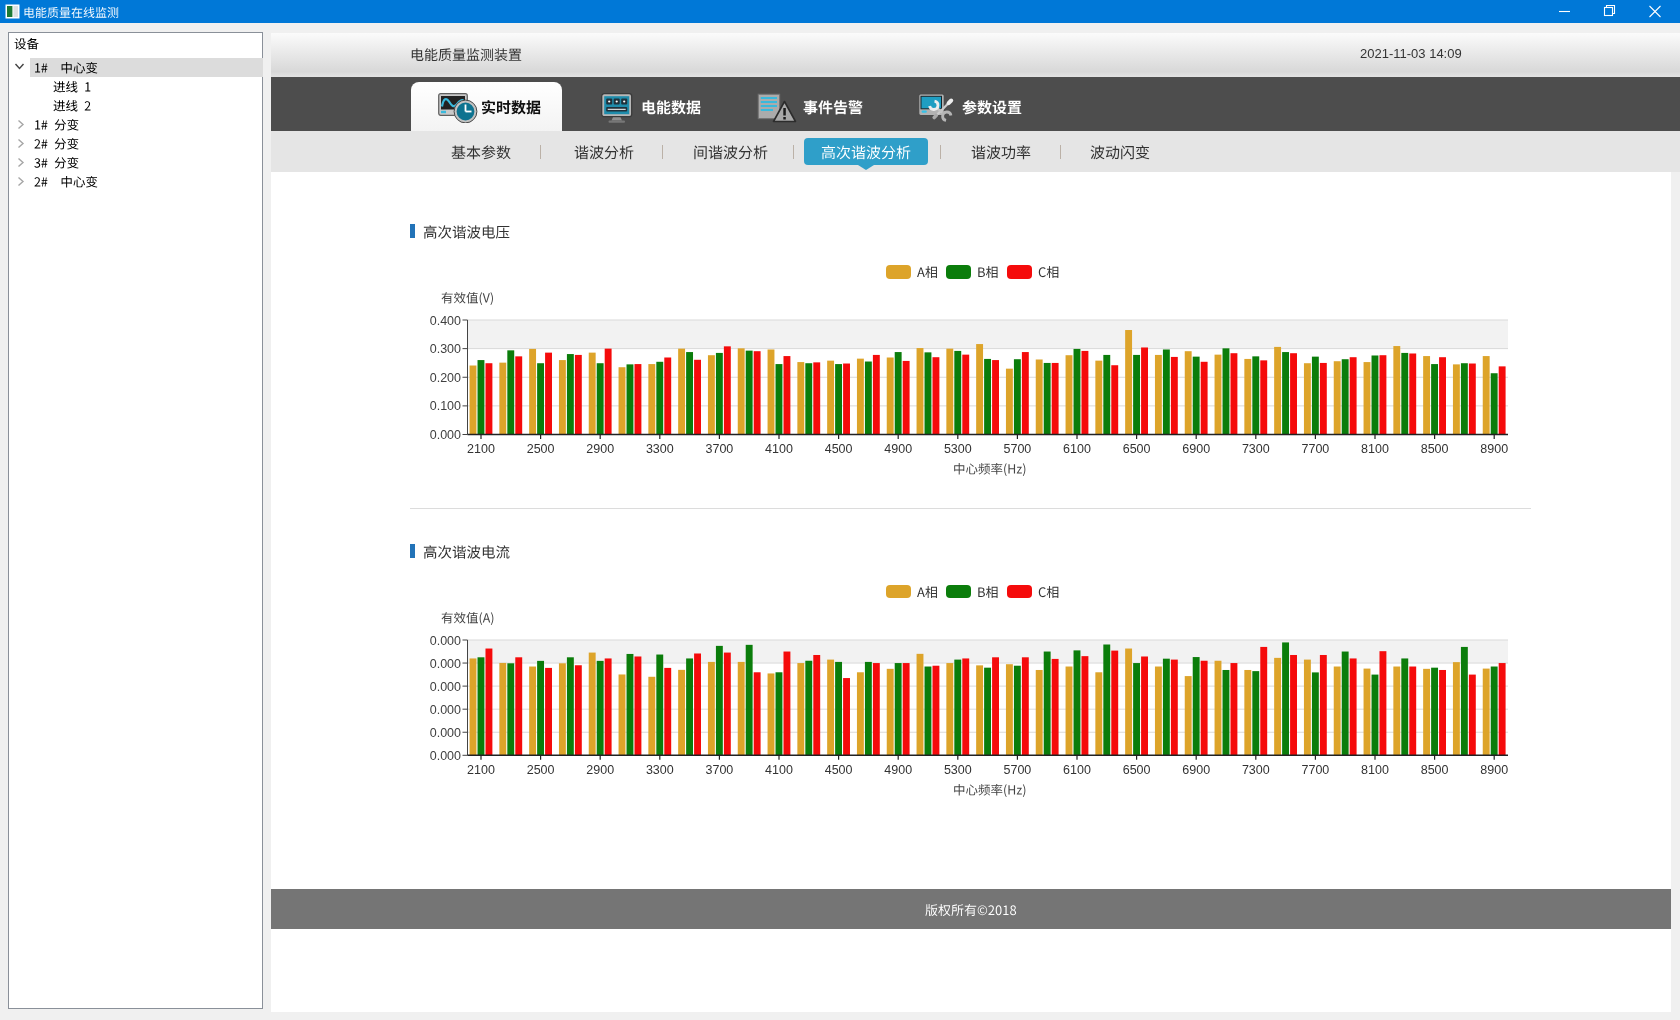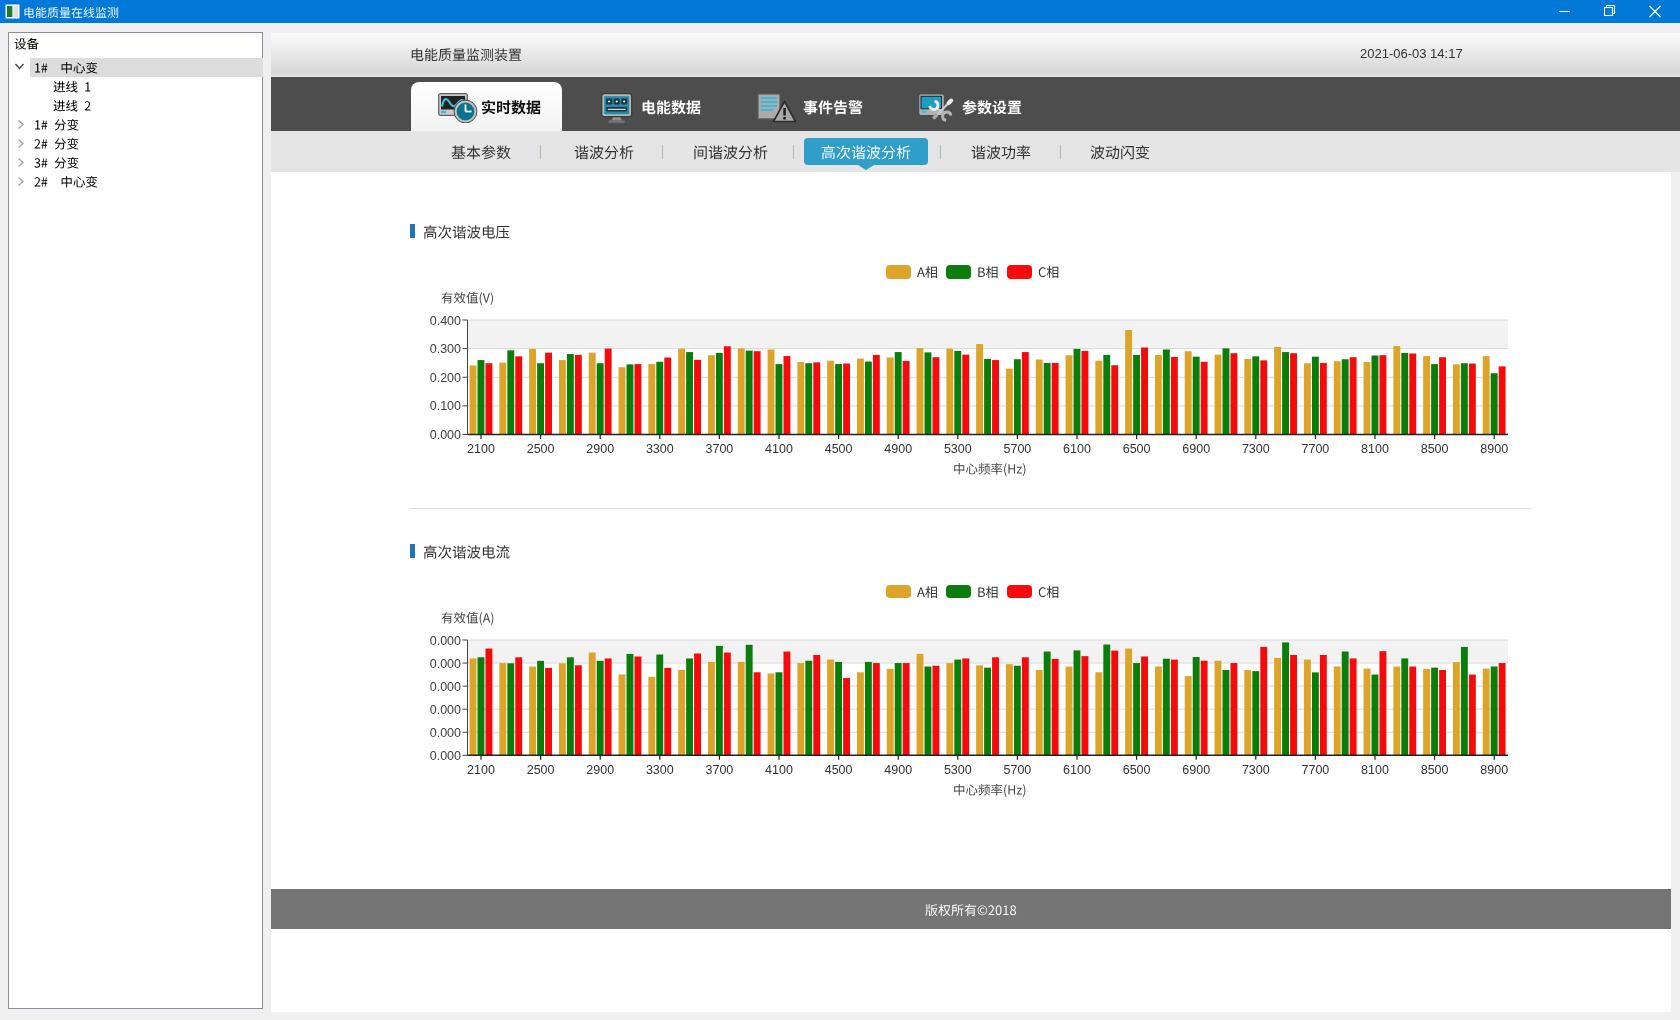--- a/index.html
+++ b/index.html
@@ -168,21 +168,21 @@
 <svg style="position:absolute;left:410.0px;top:45.5px;overflow:visible" width="112" height="18" fill="#333">
     <use href="#g0" transform="translate(0.0 14.0) scale(0.014000 -0.014000)"></use>
     <use href="#g1" transform="translate(14.0 14.0) scale(0.014000 -0.014000)"></use>
     <use href="#g2" transform="translate(28.0 14.0) scale(0.014000 -0.014000)"></use>
     <use href="#g3" transform="translate(42.0 14.0) scale(0.014000 -0.014000)"></use>
     <use href="#g6" transform="translate(56.0 14.0) scale(0.014000 -0.014000)"></use>
     <use href="#g7" transform="translate(70.0 14.0) scale(0.014000 -0.014000)"></use>
     <use href="#g19" transform="translate(84.0 14.0) scale(0.014000 -0.014000)"></use>
     <use href="#g20" transform="translate(98.0 14.0) scale(0.014000 -0.014000)"></use>
   </svg>
-<div style="position:absolute;left:1360px;top:46px;width:140px;height:16px;font:13px 'Liberation Sans',sans-serif;color:#333">2021-06-03 14:17</div>
+<div style="position:absolute;left:1360px;top:46px;width:140px;height:16px;font:13px 'Liberation Sans',sans-serif;color:#333">2021-11-03 14:09</div>
 <div style="position:absolute;left:271px;top:77px;width:1409px;height:54px;background:#4d4d4d"></div>
 <div style="position:absolute;left:411px;top:82px;width:151px;height:49px;background:linear-gradient(180deg,#ffffff,#f3f3f3);border-radius:8px 8px 0 0"></div>
 <svg style="position:absolute;left:438px;top:93px" width="40" height="30">
 <rect x="0.7" y="0.7" width="28.6" height="21.6" rx="2" fill="#c9c9c9" stroke="#5f5f5f" stroke-width="1.2"></rect>
 <rect x="3" y="3" width="24" height="13.5" fill="#222"></rect>
 <path d="M4 13.5 C5.5 5 8.5 4.5 11 8.5 C13.5 12.5 15.5 14.5 18 12 C20.5 9.5 22.5 6 25.5 7.5" fill="none" stroke="#39b9dc" stroke-width="2.2"></path>
 <rect x="3" y="17.8" width="5" height="2.4" fill="#39b9dc"></rect>
 <circle cx="27.5" cy="18.5" r="10.2" fill="#0e7390" stroke="#c2c2c2" stroke-width="2.6"></circle>
 <circle cx="27.5" cy="18.5" r="11.4" fill="none" stroke="#4a4a4a" stroke-width="1"></circle>
 <line x1="27.5" y1="18.5" x2="27.5" y2="11.5" stroke="#fff" stroke-width="1.8"></line>

